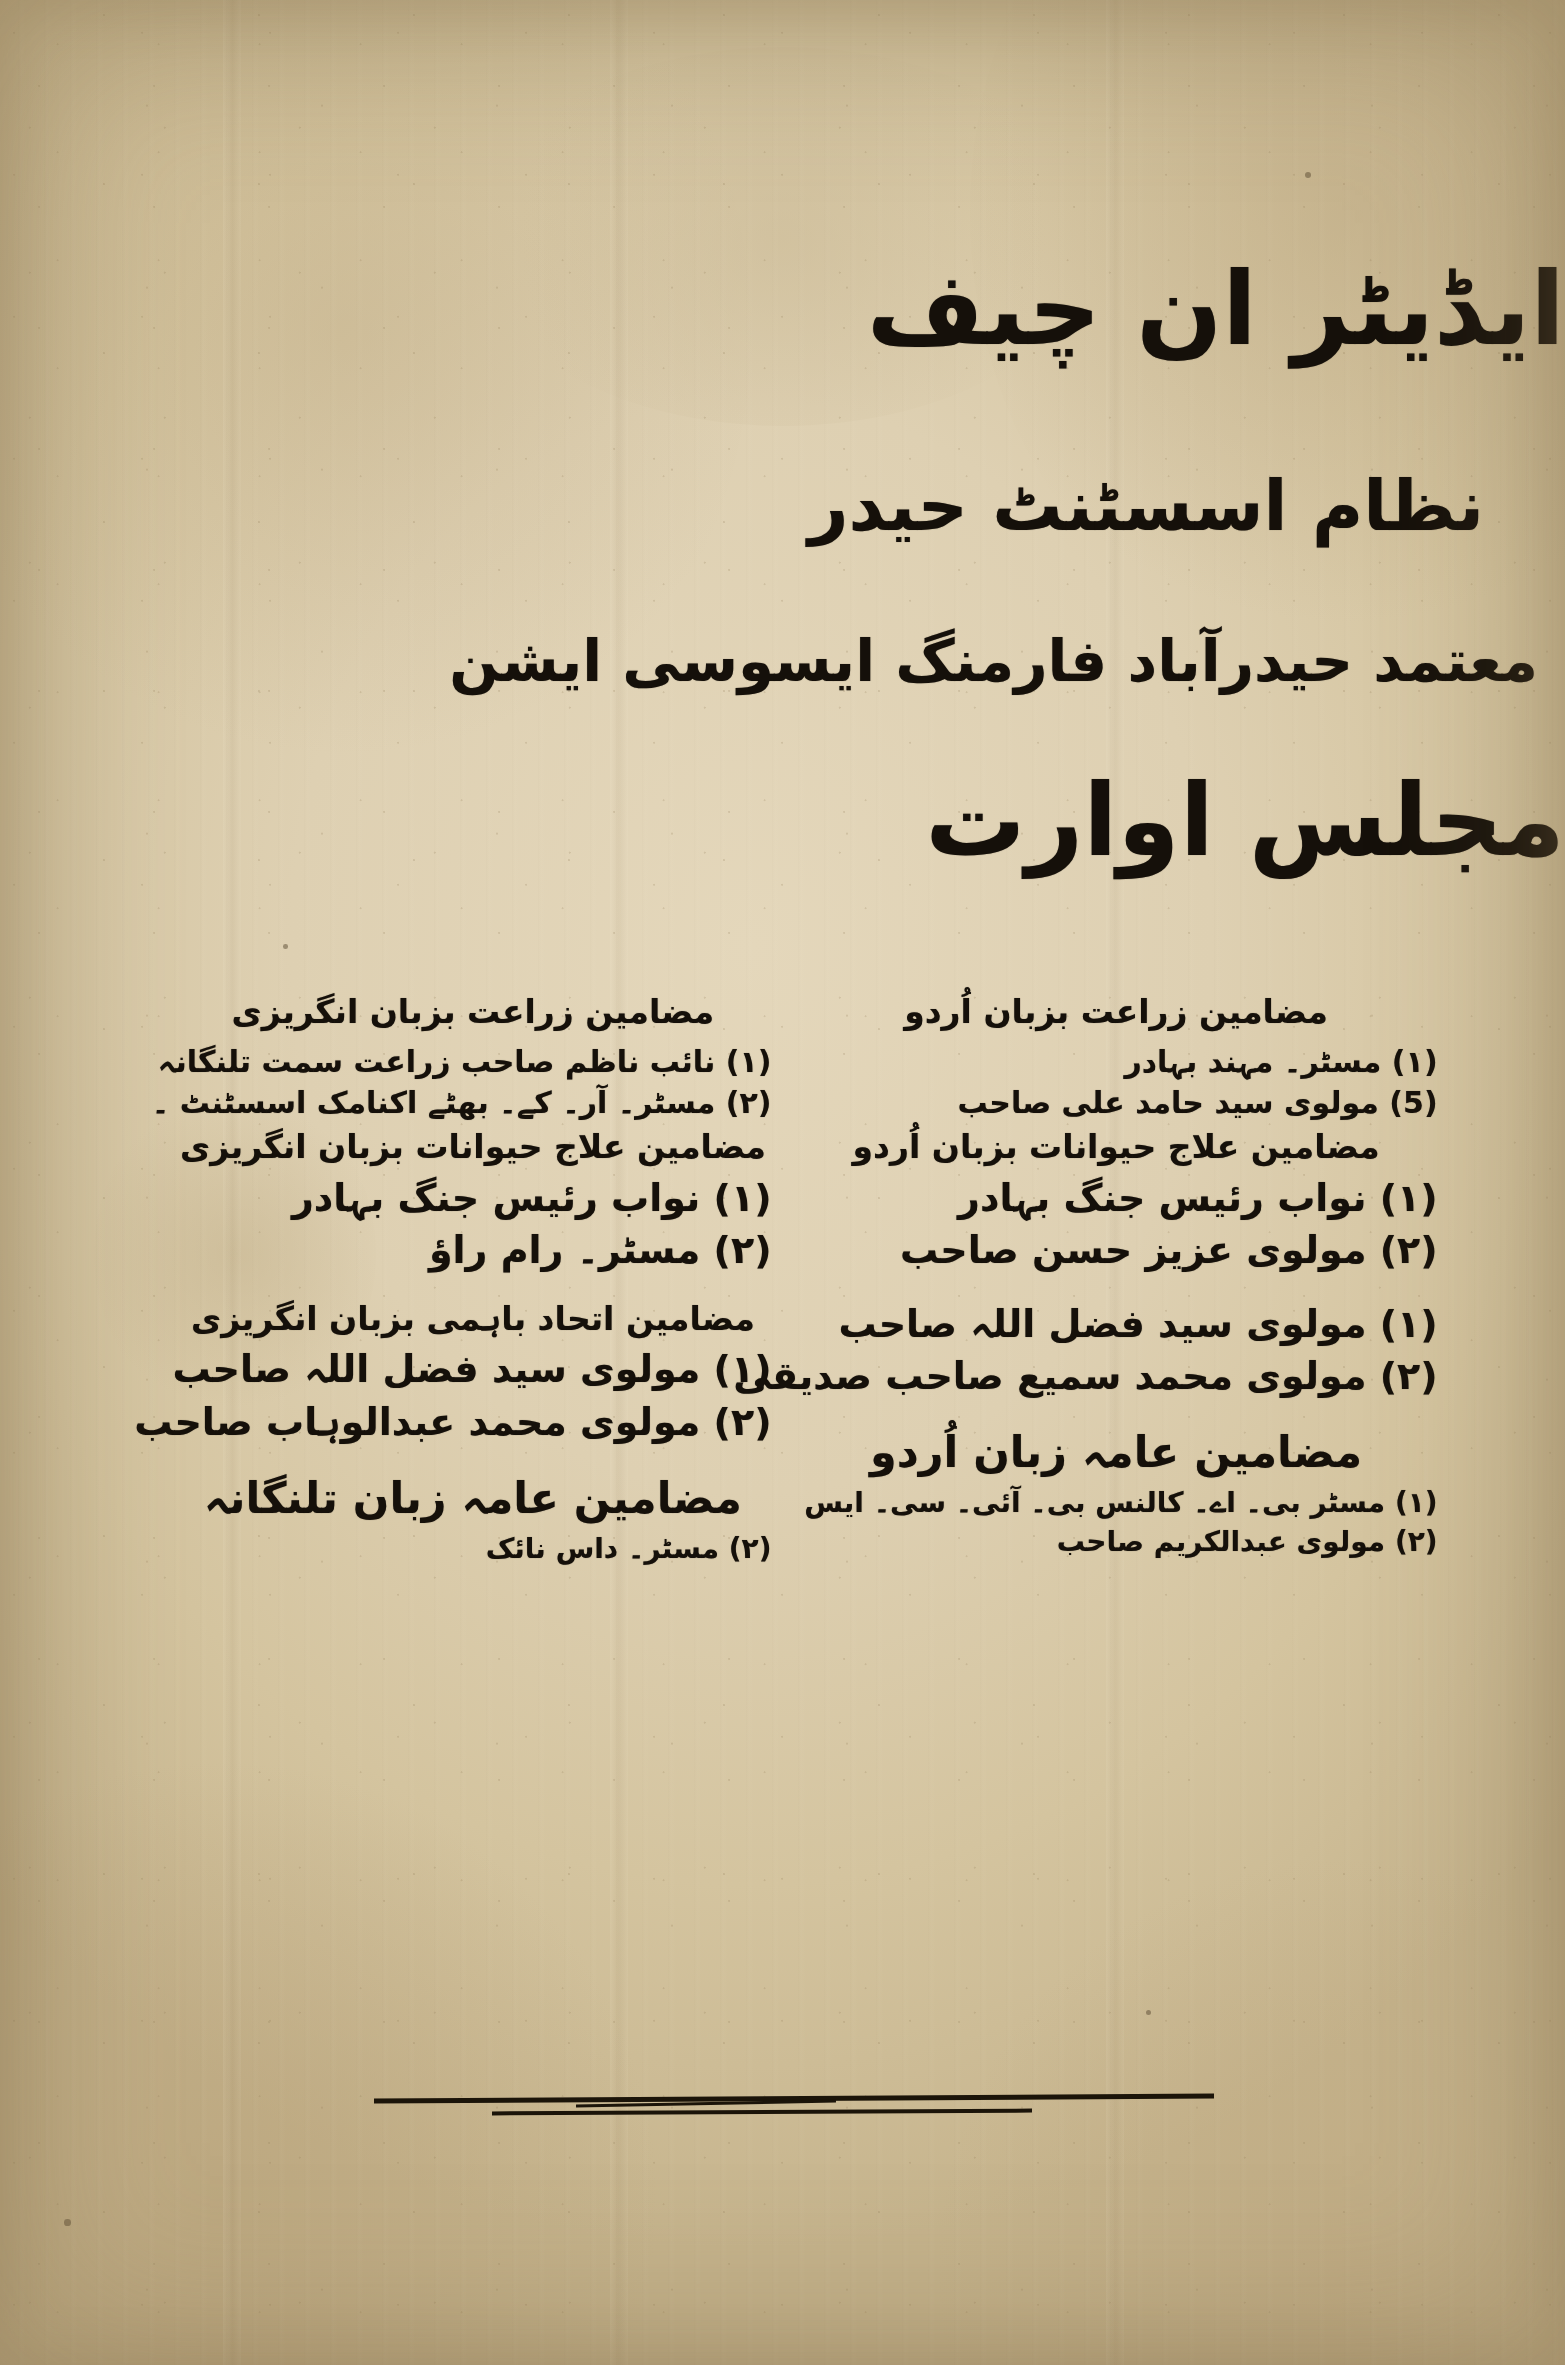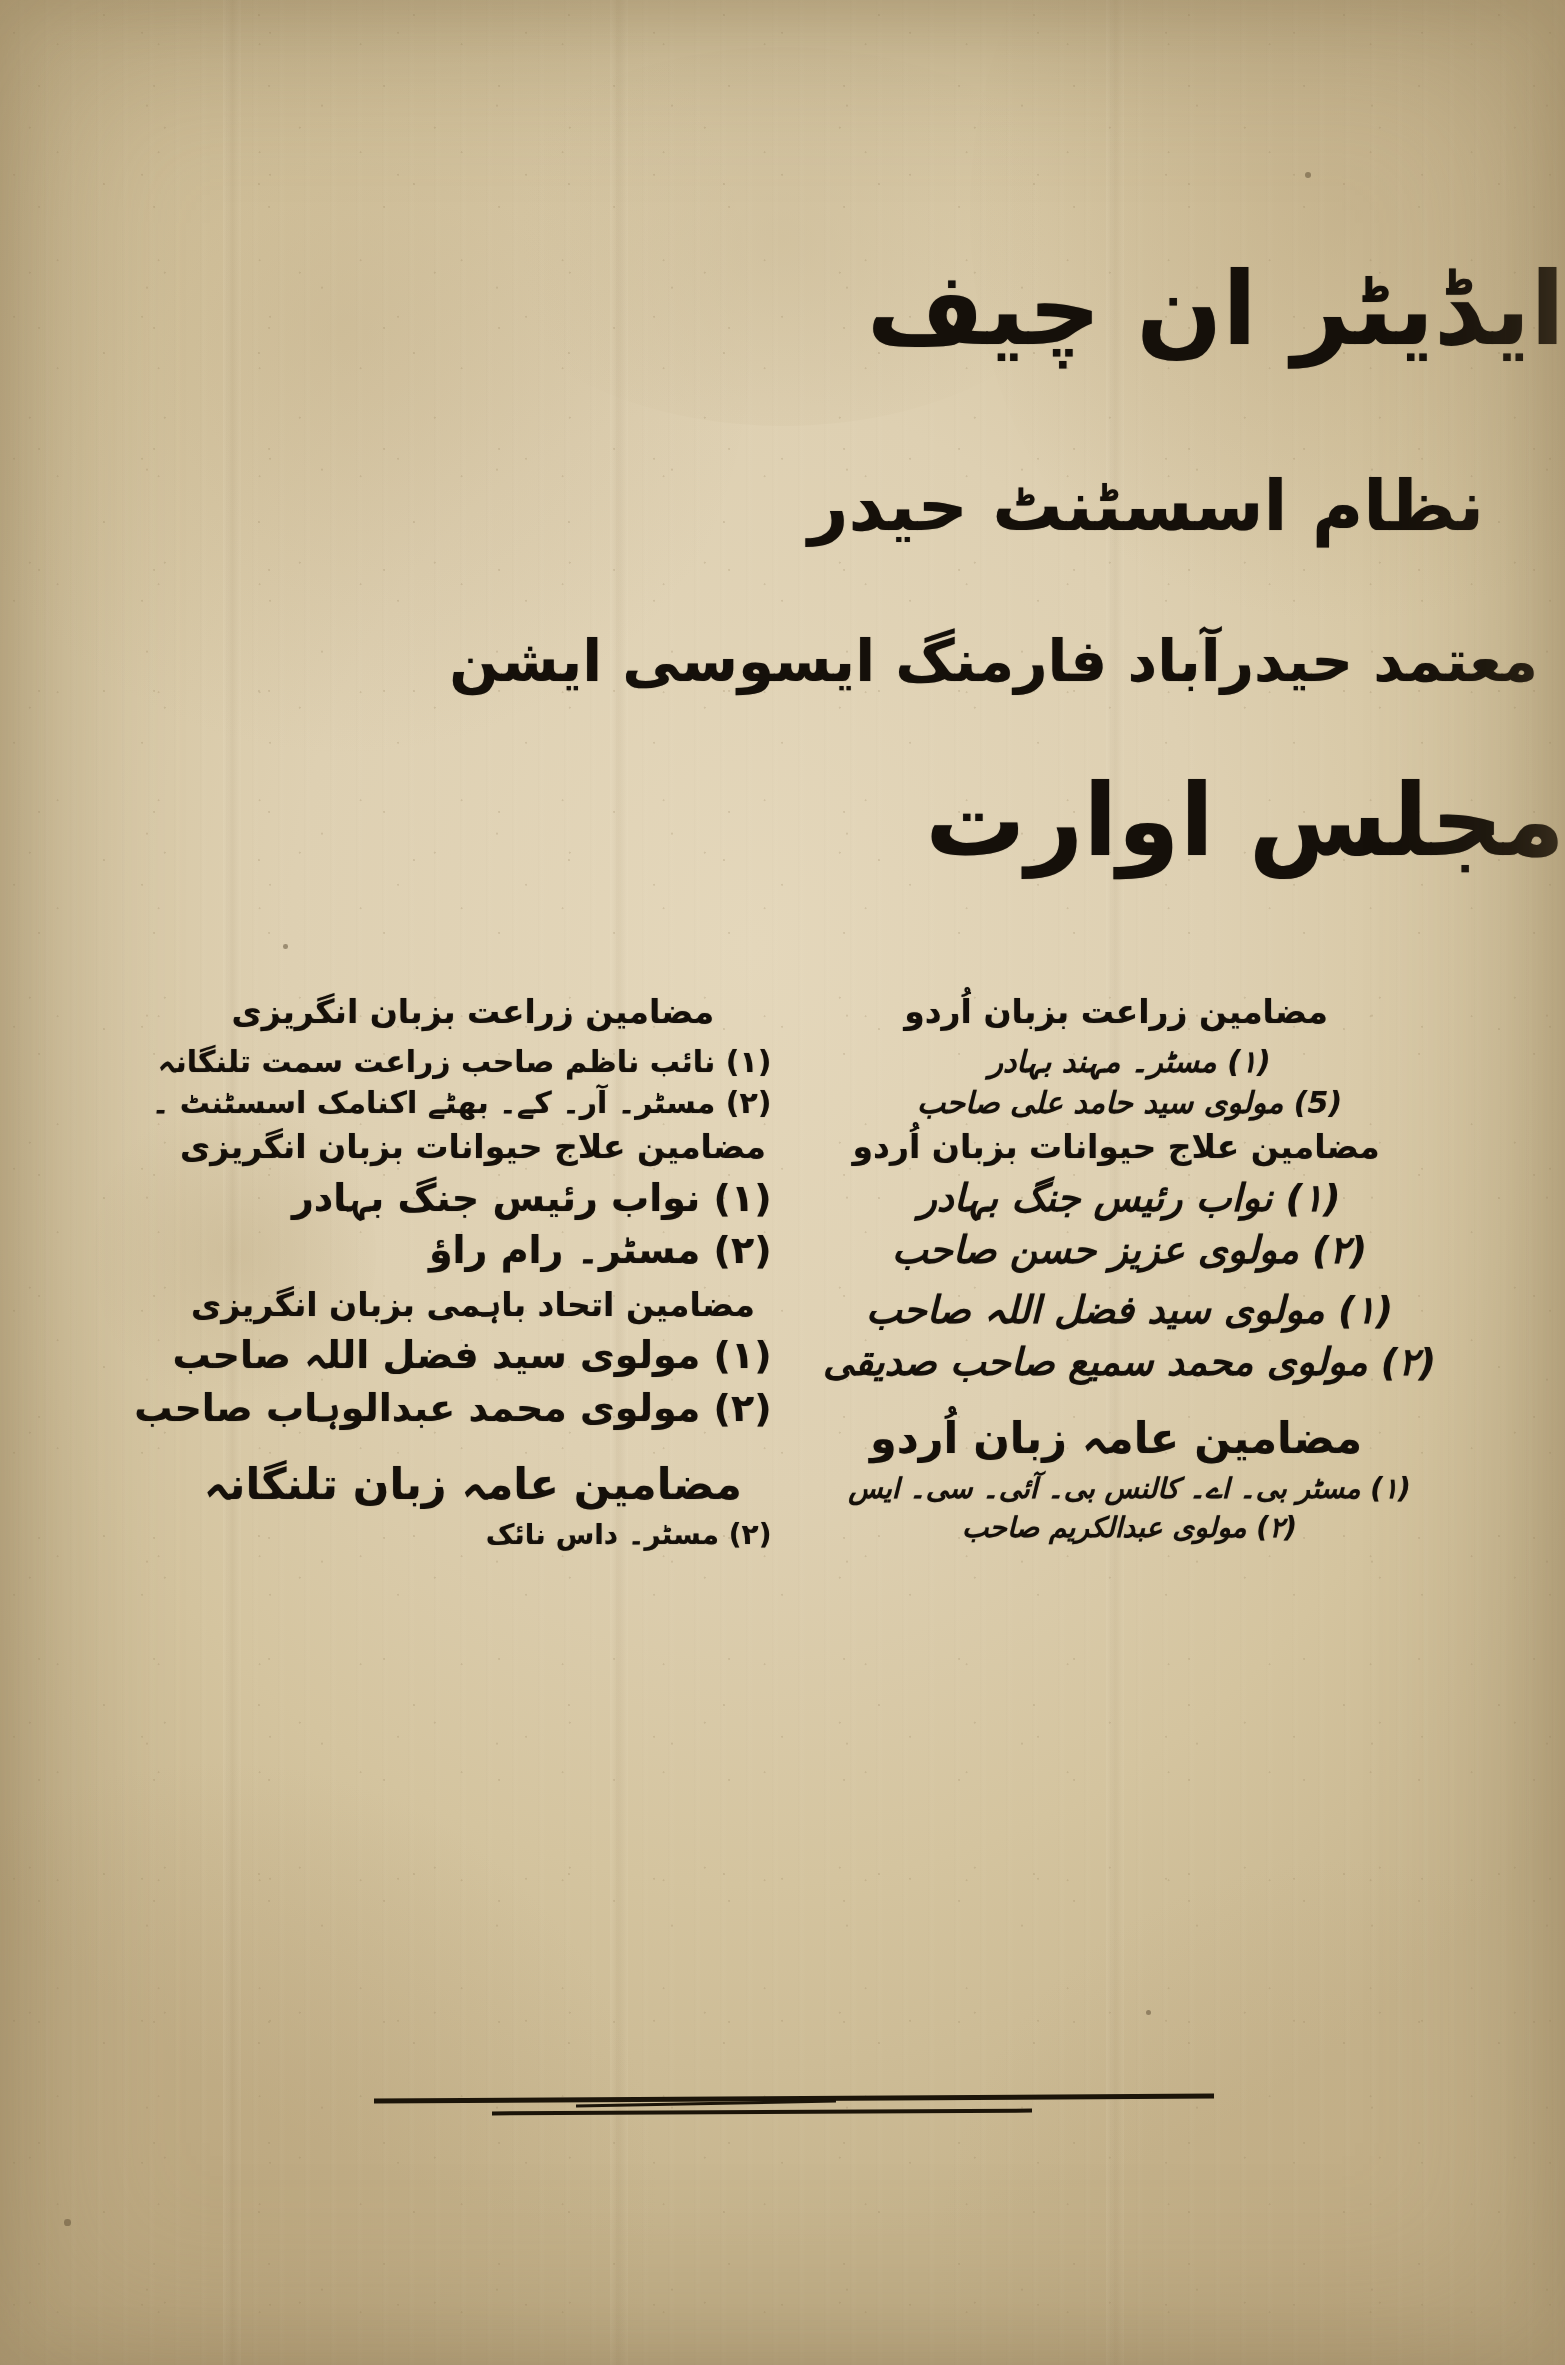--- a/index.html
+++ b/index.html
@@ -105,29 +105,29 @@
     line-height:1.30;
     margin-bottom:2.7px;
     white-space:nowrap;
   }
   .entry{
     font-size:38px;
     line-height:1.38;
     white-space:nowrap;
   }
   .col-right .entry{text-align:right;padding-right:23px;}
-  .col-left  .entry{text-align:center; padding-left:27px;font-style:italic;}
+  .col-left  .entry{text-align:right; padding-left:27px;}
 
   .entry.small{font-size:30px;}
   .entry.tiny{font-size:28px;}
 
   
   .sec.s-agri   .sec-head{margin-bottom:6.7px;}
   .sec.s-vet    {margin-top:1px;}
-  .sec.s-coop   {margin-top:7px;}
+  .sec.s-coop   {margin-top:21px;}
   .sec.s-gen    {margin-top:23px;}
   .sec.s-gen .sec-head{font-size:43px;}
 
   
   .rule-wrap{
     position:absolute;left:374px;width:840px;top:2087px;height:40px;
   }
   .rule-a{
     position:absolute;left:0;right:0;top:9.4px;height:4.7px;
     background:#1b1409;transform:rotate(-0.35deg);

